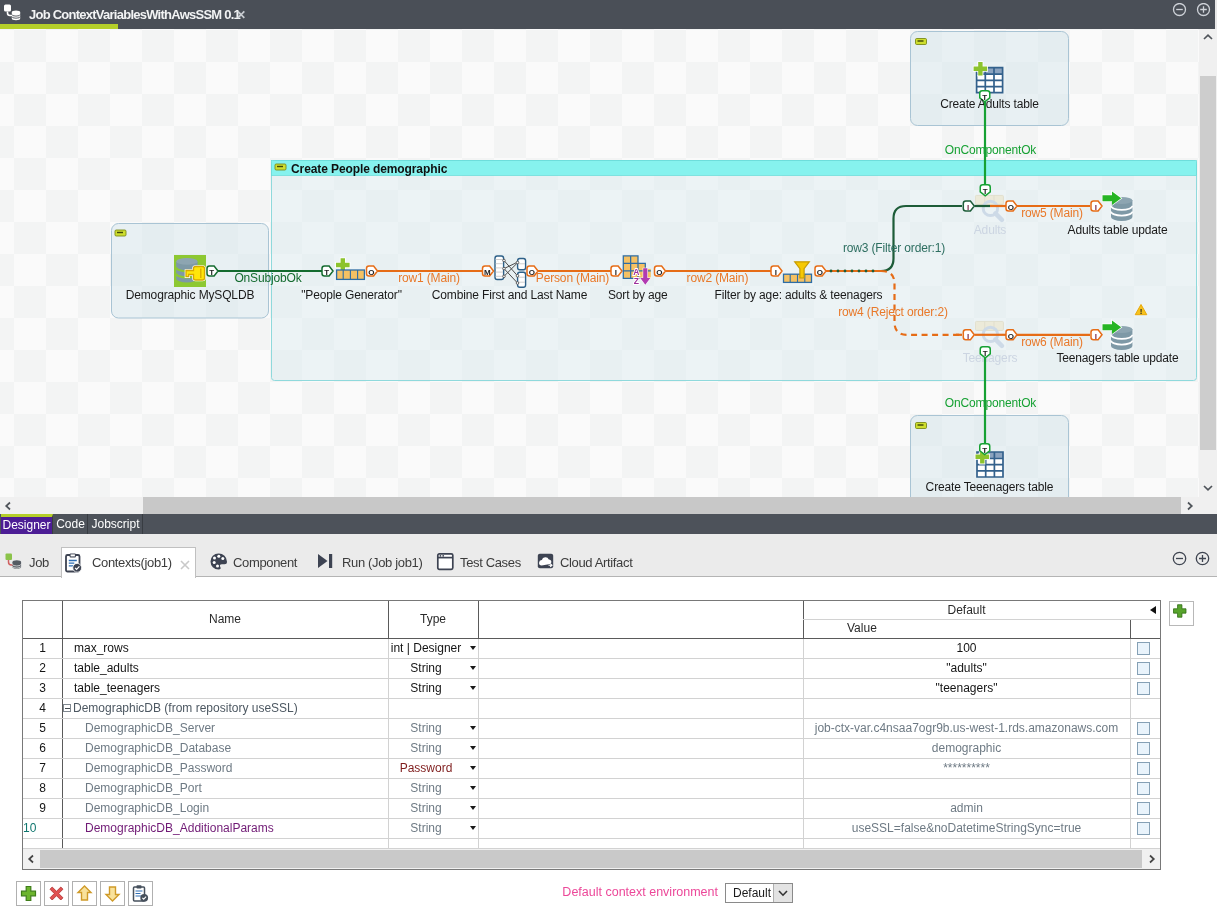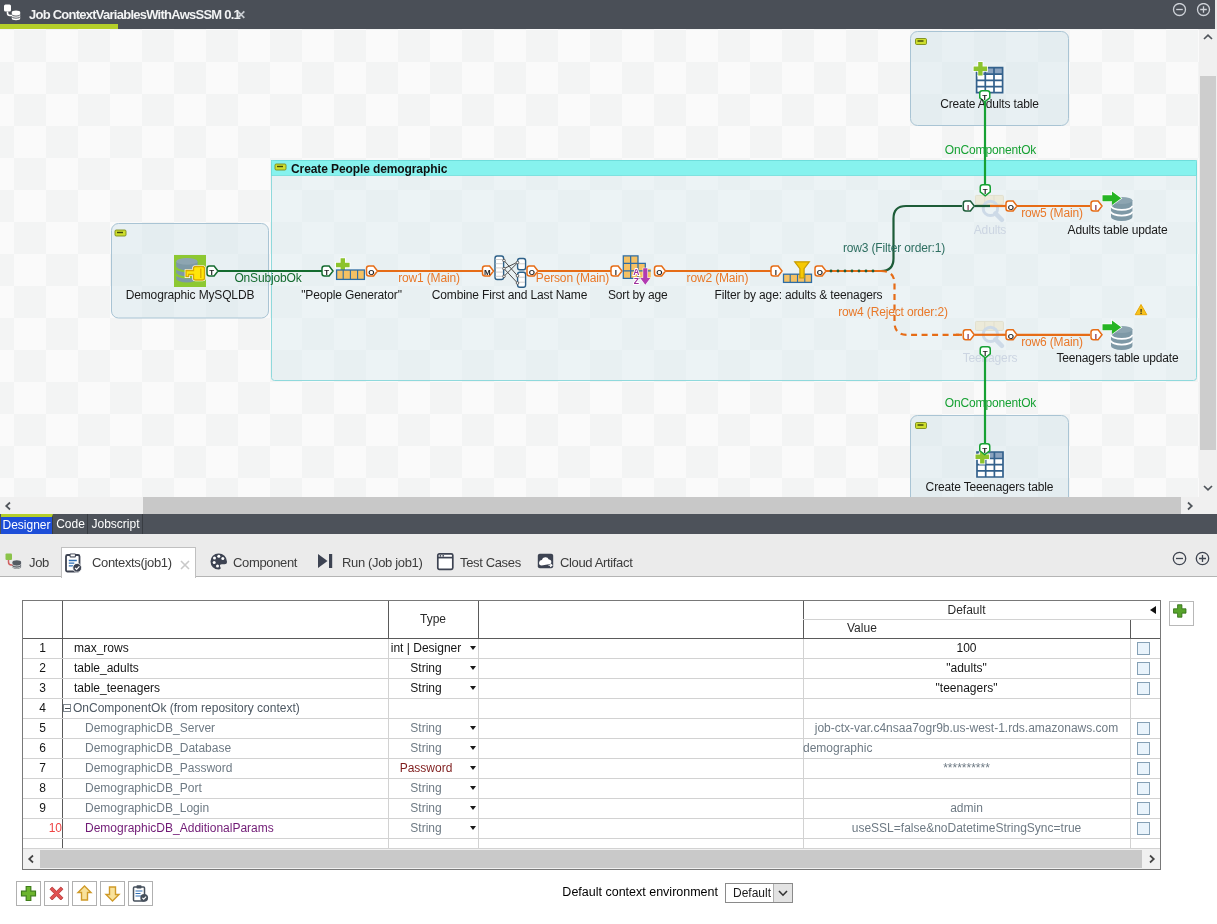--- a/index.html
+++ b/index.html
@@ -20,21 +20,21 @@
 }
 
 #vscroll { left:1199px; top:29px; width:18px; height:468px; background:#f0f0f0; }
 #vscroll .thumb { position:absolute; left:1px; top:47px; width:16px; height:374px; background:#cdcdcd; }
 
 #hscroll { left:0; top:497px; width:1217px; height:17px; background:#f0f0f0; }
 #hscroll .thumb { position:absolute; left:143px; top:0px; width:1038px; height:17px; background:#c8c8c8; }
 
 #dbar { left:0; top:514px; width:1217px; height:20px; background:#4d525a; }
 .dtab { position:absolute; top:0; height:20px; color:#fff; font-size:12px; text-align:center; line-height:20px; }
-#dtab1 { left:1px; width:52px; background:#1d4ed8; border-top:3px solid #b4ce29; line-height:17px; border-right:1px solid #383c42; }
+#dtab1 { left:1px; width:52px; background:#4c1d95; border-top:3px solid #b4ce29; line-height:17px; border-right:1px solid #383c42; }
 #dtab2 { left:54px; width:34px; border-right:1px solid #383c42; }
 #dtab3 { left:89px; width:54px; border-right:1px solid #383c42; }
 
 #ptabs { left:0; top:534px; width:1217px; height:43px; background:#ebebeb; border-bottom:1px solid #b4b4b4; }
 #ctab { position:absolute; left:61px; top:13px; width:135px; height:31px; background:#fff; border:1px solid #c0c0c0; border-bottom:none; }
 .ptxt { position:absolute; top:555px; font-size:13px; color:#3c3c3c; letter-spacing:-0.35px; }
 
 #tblwrap { left:22px; top:600px; width:1139px; height:270px; border:1px solid #787878; background:#fff; }
 .hdrtxt { position:absolute; font-size:12px; color:#2a2a2a; }
 .vline { position:absolute; width:1px; background:#d2d2d2; }
@@ -310,20 +310,21 @@
 
 <div class="ptxt" style="left:29px">Job</div>
 <div class="ptxt" style="left:92px">Contexts(job1)</div>
 <div class="ptxt" style="left:233px">Component</div>
 <div class="ptxt" style="left:342px">Run (Job job1)</div>
 <div class="ptxt" style="left:460px">Test Cases</div>
 <div class="ptxt" style="left:560px">Cloud Artifact</div>
 
 <div class="abs" id="tblwrap">
 <div class="hdrtxt" style="left:0;top:0;width:39px;height:37px"></div>
+<div class="hdrtxt" style="left:39px;top:0;width:326px;line-height:37px;text-align:center">Name</div>
 <div class="hdrtxt" style="left:365px;top:0;width:90px;line-height:37px;text-align:center">Type</div>
 <div class="hdrtxt" style="left:780px;top:0;width:327px;line-height:18px;text-align:center">Default</div>
 <div class="hdrtxt" style="left:824px;top:18px;width:327px;line-height:19px;">Value</div>
 <div style="position:absolute;left:1127px;top:5px;width:0;height:0;border-top:4.5px solid transparent;border-bottom:4.5px solid transparent;border-right:6px solid #111"></div>
 <div style="position:absolute;left:0;top:37px;width:1137px;height:1px;background:#5a5a5a"></div>
 <div class="vlined" style="left:39px;top:0;height:38px"></div>
 <div class="vlined" style="left:365px;top:0;height:38px"></div>
 <div class="vlined" style="left:455px;top:0;height:38px"></div>
 <div class="vlined" style="left:780px;top:0;height:38px"></div>
 <div class="vlined" style="left:1107px;top:18px;height:20px"></div>
@@ -351,34 +352,34 @@
 <div class="rowt" style="left:0;top:77px;width:39px;line-height:20px;text-align:center;color:#141414">3</div>
 <div class="rowt" style="left:51px;top:77px;line-height:20px;color:#141414">table_teenagers</div>
 <div class="rowt" style="left:365px;top:77px;width:76px;line-height:20px;text-align:center;color:#141414">String</div>
 <div class="darr" style="left:447px;top:85px"></div>
 <div class="rowt" style="left:780px;top:77px;width:327px;line-height:20px;text-align:center;color:#141414">"teenagers"</div>
 <div class="cb" style="left:1114px;top:80.5px"></div>
 <div class="hline" style="left:0;top:117px;width:1137px"></div>
 <div class="rowt" style="left:0;top:97px;width:39px;line-height:20px;text-align:center;color:#141414">4</div>
 <div style="position:absolute;left:40px;top:103px;width:8px;height:8px;border:1px solid #808890;background:#fff"></div>
 <div style="position:absolute;left:41.5px;top:106.5px;width:5px;height:1px;background:#40484f"></div>
-<div class="rowt" style="left:50px;top:97px;line-height:20px;color:#4d5862">OnComponentOk (from repository context)</div>
+<div class="rowt" style="left:50px;top:97px;line-height:20px;color:#4d5862">DemographicDB (from repository useSSL)</div>
 <div class="hline" style="left:0;top:137px;width:1137px"></div>
 <div class="rowt" style="left:0;top:117px;width:39px;line-height:20px;text-align:center;color:#141414">5</div>
 <div class="rowt" style="left:62px;top:117px;line-height:20px;color:#6e7a84">DemographicDB_Server</div>
 <div class="rowt" style="left:365px;top:117px;width:76px;line-height:20px;text-align:center;color:#6e7a84">String</div>
 <div class="darr" style="left:447px;top:125px"></div>
 <div class="rowt" style="left:780px;top:117px;width:327px;line-height:20px;text-align:center;color:#6e7a84">job-ctx-var.c4nsaa7ogr9b.us-west-1.rds.amazonaws.com</div>
 <div class="cb" style="left:1114px;top:120.5px"></div>
 <div class="hline" style="left:0;top:157px;width:1137px"></div>
 <div class="rowt" style="left:0;top:137px;width:39px;line-height:20px;text-align:center;color:#141414">6</div>
 <div class="rowt" style="left:62px;top:137px;line-height:20px;color:#6e7a84">DemographicDB_Database</div>
 <div class="rowt" style="left:365px;top:137px;width:76px;line-height:20px;text-align:center;color:#6e7a84">String</div>
 <div class="darr" style="left:447px;top:145px"></div>
-<div class="rowt" style="left:780px;top:137px;width:327px;line-height:20px;color:#6e7a84">demographic</div>
+<div class="rowt" style="left:780px;top:137px;width:327px;line-height:20px;text-align:center;color:#6e7a84">demographic</div>
 <div class="cb" style="left:1114px;top:140.5px"></div>
 <div class="hline" style="left:0;top:177px;width:1137px"></div>
 <div class="rowt" style="left:0;top:157px;width:39px;line-height:20px;text-align:center;color:#141414">7</div>
 <div class="rowt" style="left:62px;top:157px;line-height:20px;color:#6e7a84">DemographicDB_Password</div>
 <div class="rowt" style="left:365px;top:157px;width:76px;line-height:20px;text-align:center;color:#7f1d1d">Password</div>
 <div class="darr" style="left:447px;top:165px"></div>
 <div class="rowt" style="left:780px;top:157px;width:327px;line-height:20px;text-align:center;color:#6e7a84">**********</div>
 <div class="cb" style="left:1114px;top:160.5px"></div>
 <div class="hline" style="left:0;top:197px;width:1137px"></div>
 <div class="rowt" style="left:0;top:177px;width:39px;line-height:20px;text-align:center;color:#141414">8</div>
@@ -387,21 +388,21 @@
 <div class="darr" style="left:447px;top:185px"></div>
 <div class="cb" style="left:1114px;top:180.5px"></div>
 <div class="hline" style="left:0;top:217px;width:1137px"></div>
 <div class="rowt" style="left:0;top:197px;width:39px;line-height:20px;text-align:center;color:#141414">9</div>
 <div class="rowt" style="left:62px;top:197px;line-height:20px;color:#6e7a84">DemographicDB_Login</div>
 <div class="rowt" style="left:365px;top:197px;width:76px;line-height:20px;text-align:center;color:#6e7a84">String</div>
 <div class="darr" style="left:447px;top:205px"></div>
 <div class="rowt" style="left:780px;top:197px;width:327px;line-height:20px;text-align:center;color:#6e7a84">admin</div>
 <div class="cb" style="left:1114px;top:200.5px"></div>
 <div class="hline" style="left:0;top:237px;width:1137px"></div>
-<div class="rowt" style="left:0;top:217px;width:39px;line-height:20px;text-align:right;color:#ef4444">10</div>
+<div class="rowt" style="left:0;top:217px;width:39px;line-height:20px;text-align:left;color:#0f766e">10</div>
 <div class="rowt" style="left:62px;top:217px;line-height:20px;color:#701a75">DemographicDB_AdditionalParams</div>
 <div class="rowt" style="left:365px;top:217px;width:76px;line-height:20px;text-align:center;color:#6e7a84">String</div>
 <div class="darr" style="left:447px;top:225px"></div>
 <div class="rowt" style="left:780px;top:217px;width:327px;line-height:20px;text-align:center;color:#6e7a84">useSSL=false&amp;noDatetimeStringSync=true</div>
 <div class="cb" style="left:1114px;top:220.5px"></div>
 <div class="hline" style="left:0;top:247px;width:1137px"></div>
 <div style="position:absolute;left:0;top:248px;width:1137px;height:20px;background:#f1f1f1">
       <div style="position:absolute;left:17px;top:1px;width:1102px;height:18px;background:#c9c9c9"></div>
       <svg style="position:absolute;left:4px;top:5px" width="8" height="10">
         <path d="M6,1.5 L2.2,5 L6,8.5" fill="none" stroke="#454545" stroke-width="1.7"></path>
@@ -431,21 +432,21 @@
       <path d="M11.5,19 L5,12.5 H8.5 V5 H14.5 V12.5 H18 Z" fill="#f9e29b" stroke="#cf9a28" stroke-width="1.4"></path>
     </svg></div>
 <div class="bbtn" style="left:128px;top:881px"><svg width="23" height="23">
 <rect x="4.5" y="5" width="11" height="14" rx="1" fill="#fff" stroke="#46505c" stroke-width="1.5"></rect>
 <rect x="7.5" y="3.2" width="5" height="3.4" rx="0.8" fill="#46505c"></rect>
 <path d="M6.5,9 h7 M6.5,11.5 h5 M6.5,14 h6" stroke="#2f6fb5" stroke-width="1.1"></path>
 <circle cx="15.2" cy="15.8" r="3.9" fill="#46505c"></circle>
 <path d="M13.4,15.8 l1.3,1.4 l2.4,-2.6" stroke="#fff" stroke-width="1.1" fill="none"></path>
 </svg></div>
 
-<div style="position:absolute;left:500px;top:884.5px;width:218px;text-align:right;font-size:12.5px;color:#000000">Default context environment</div>
+<div style="position:absolute;left:500px;top:884.5px;width:218px;text-align:right;font-size:12.5px;color:#ec4899">Default context environment</div>
 <div id="ddown">
     <span style="position:absolute;left:7px;top:2px">Default</span>
 <div style="position:absolute;right:0;top:0;width:19px;height:18px;background:#e3e3e3;border-left:1px solid #b0b0b0">
 <svg width="19" height="18">
         <path d="M5,7 l4,4.2 4,-4.2" fill="none" stroke="#333" stroke-width="1.6"></path>
       </svg></div>
 </div>
 
 <svg class="abs" style="left:0;top:534px" width="1217" height="43" viewBox="0 0 1217 43">
 

